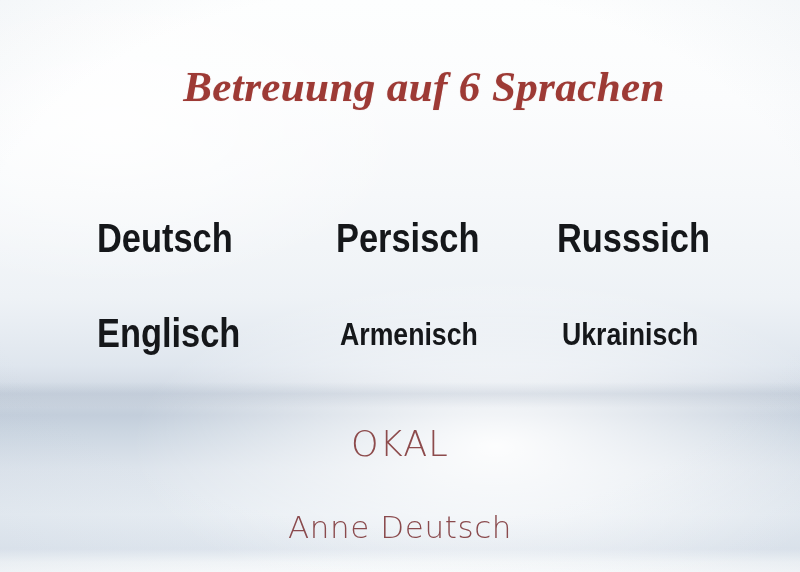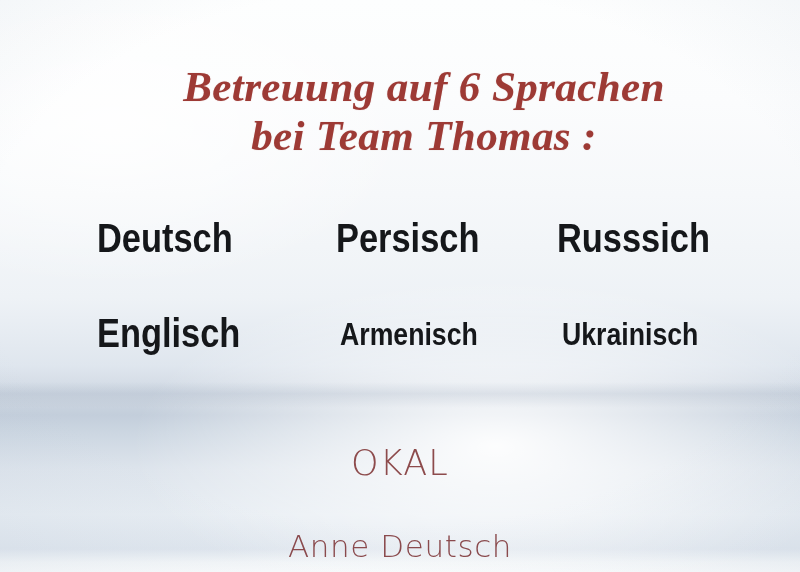--- a/index.html
+++ b/index.html
@@ -95,21 +95,20 @@
   .r2-c { left: 562px; }
 
   .footer {
     position: absolute;
     left: 0;
     right: 0;
     text-align: center;
     font-family: "DejaVu Sans", "Liberation Sans", sans-serif;
     font-weight: 300;
     letter-spacing: 1.2px;
-    margin-top: 19px;
   }
   .okal {
     top: 424px;
     font-size: 35px;
     color: #8d4b4c;
   }
   .signature {
     top: 509px;
     font-size: 31px;
     color: #8a4a4d;
@@ -118,21 +117,20 @@
 </style>
 </head>
 <body>
 
 <div id="slide">
 
   <div class="band"></div>
   <div class="vignette"></div>
 
   <div class="title title-line1">Betreuung auf 6 Sprachen</div>
-  <div class="title title-line2">bei Team Thomas  :</div>
 
   <div class="langs">
     <div class="lang r1 r1-a">Deutsch</div>
     <div class="lang r1 r1-b">Persisch</div>
     <div class="lang r1 r1-c">Russsich</div>
 
     <div class="lang r2-big">Englisch</div>
     <div class="lang r2-small r2-b">Armenisch</div>
     <div class="lang r2-small r2-c">Ukrainisch</div>
   </div>

